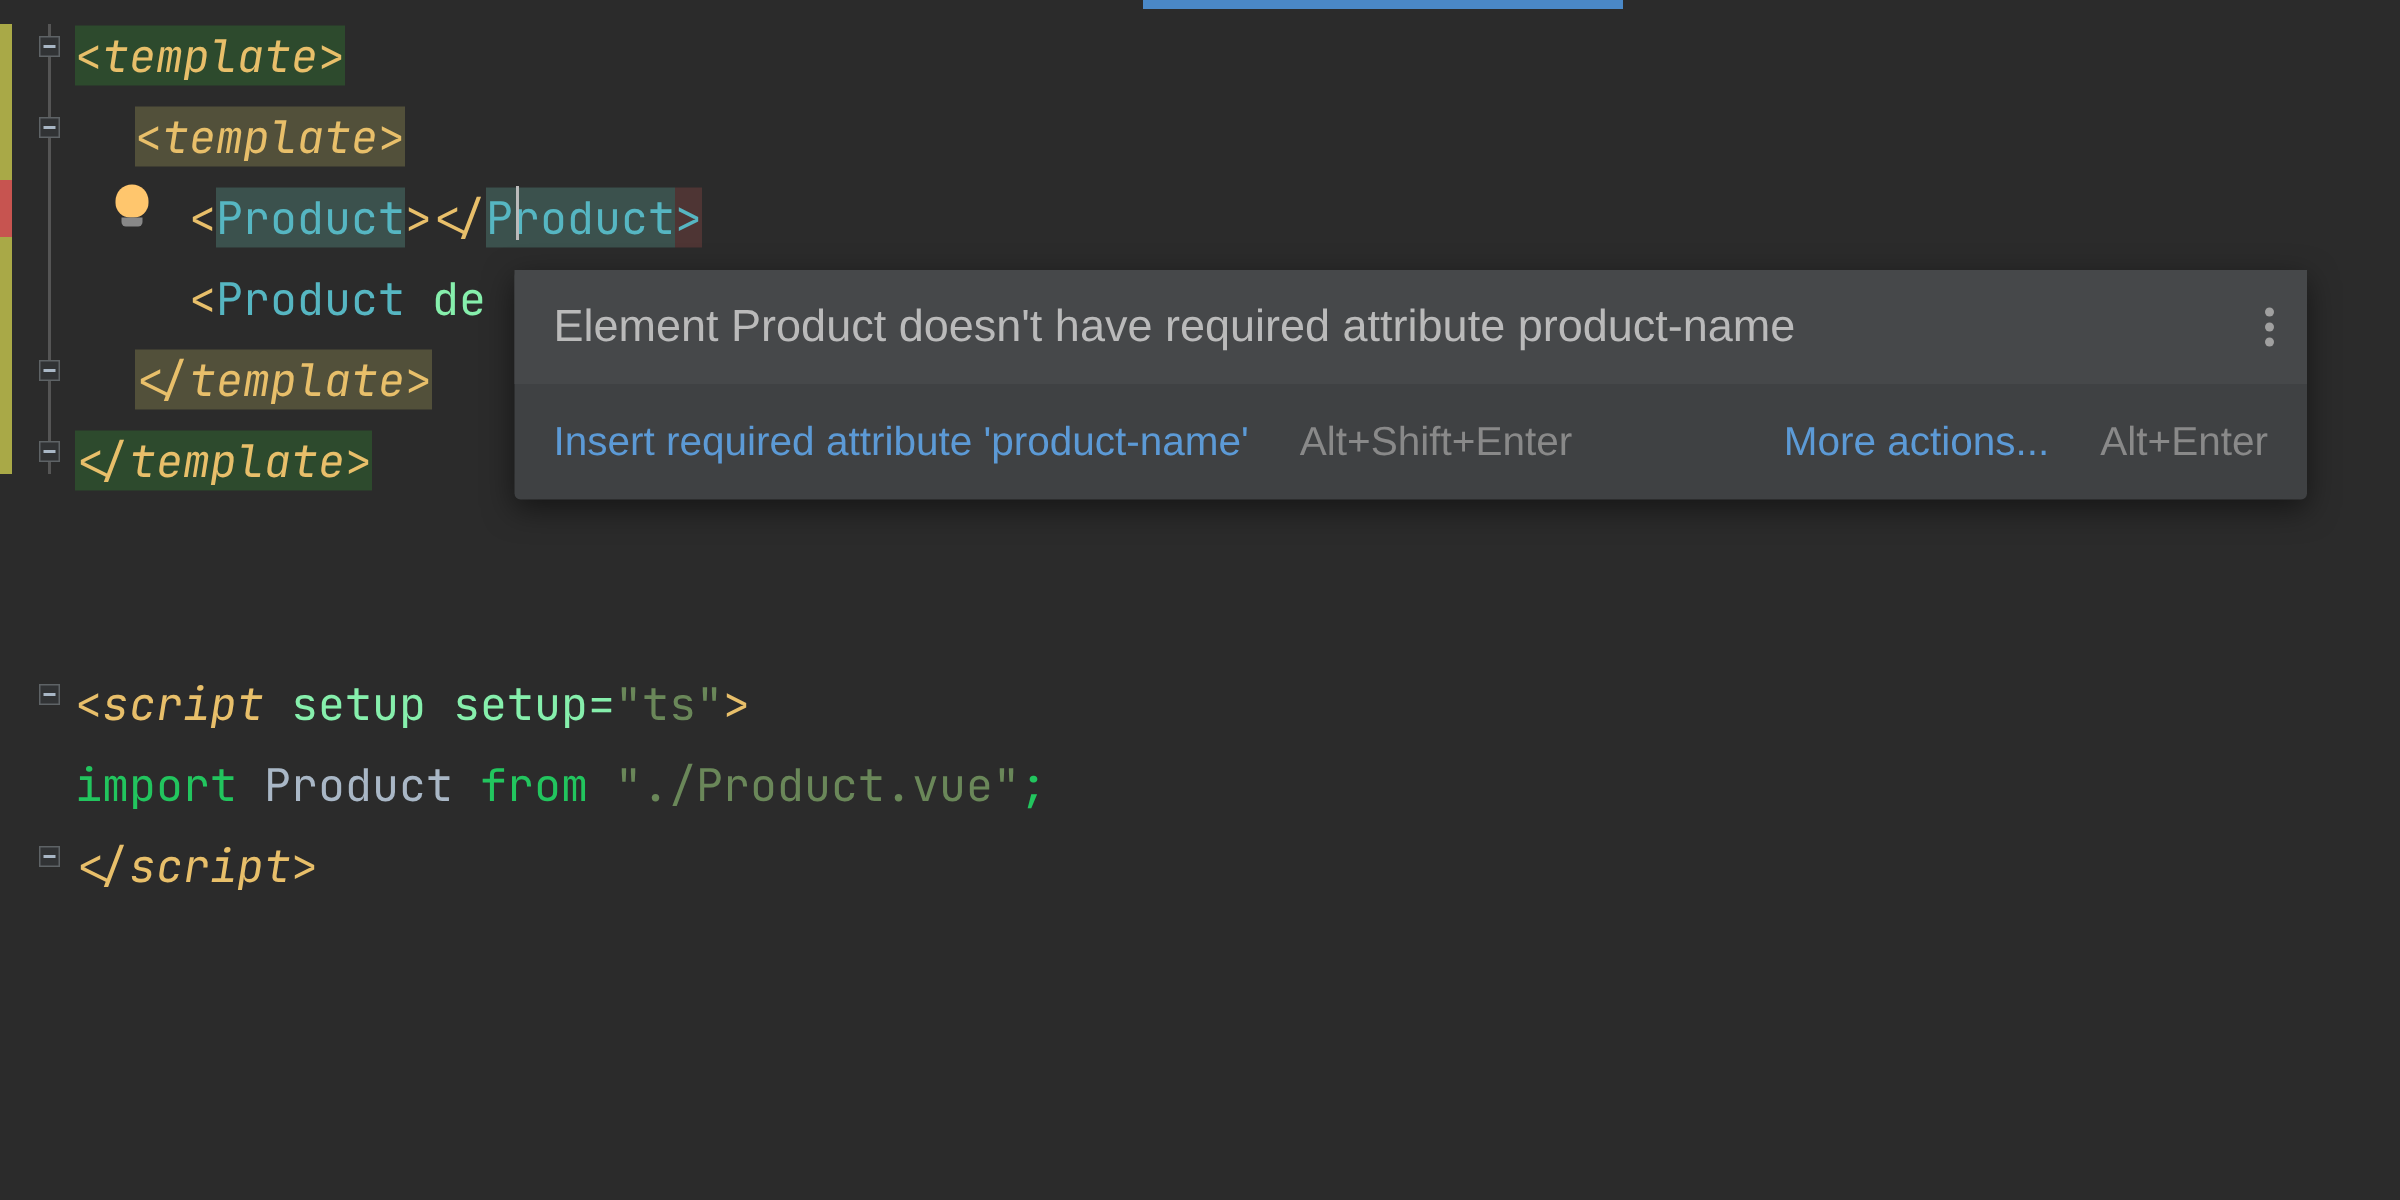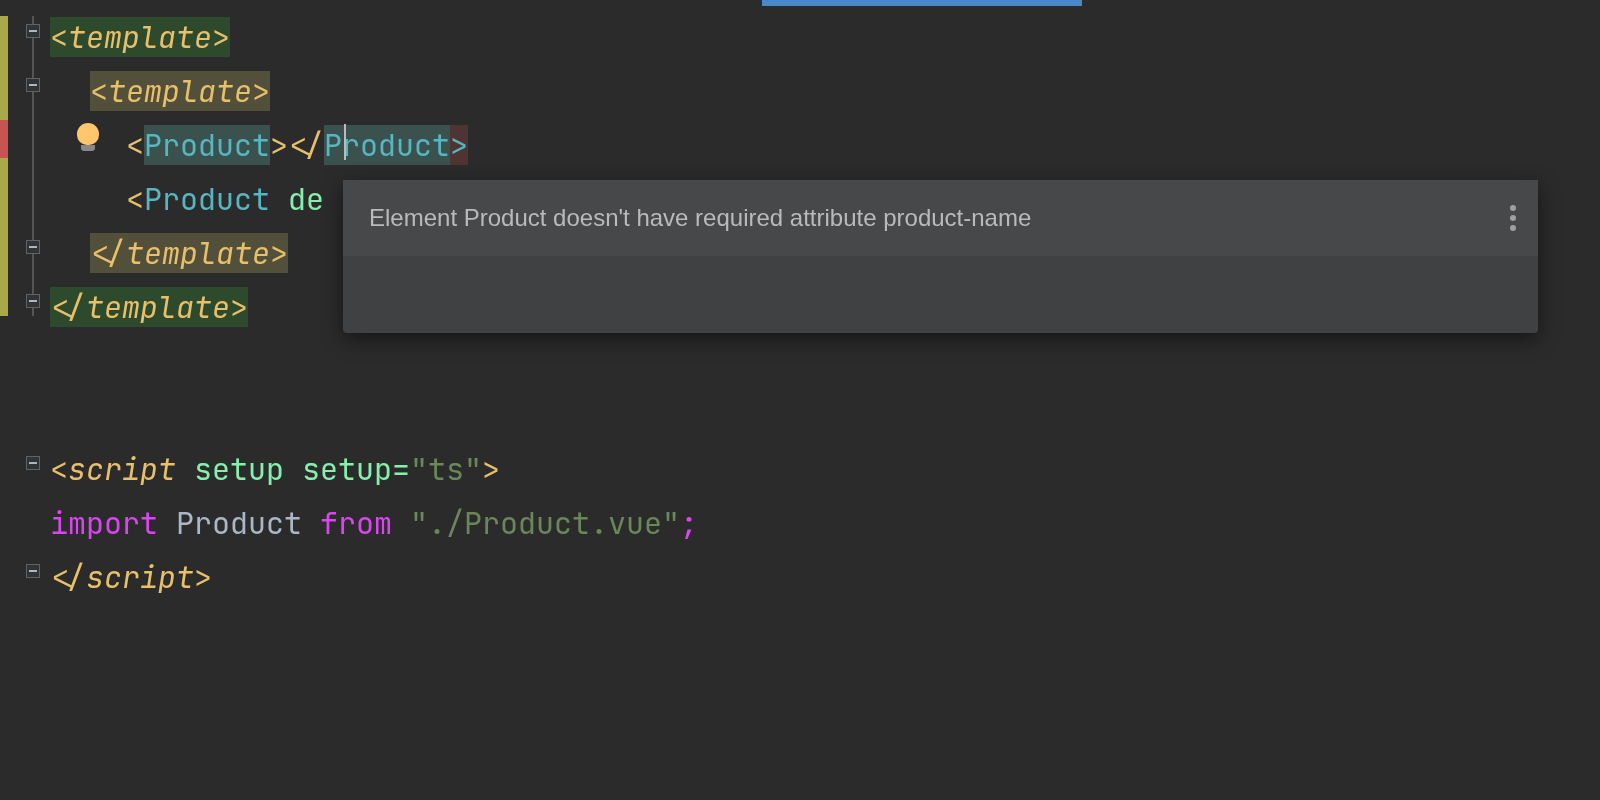--- a/index.html
+++ b/index.html
@@ -15,29 +15,29 @@
   .code-area { position:absolute; left:46px; top:0; width:1554px; height:800px; }
   .line { position:absolute; left:0; height:54px; display:flex; align-items:center; font-size:30px; white-space:pre; }
   .hl-tag-bg { background:#2d4a2d; }
   .hl-match { background:#3b514d; }
   .hl-warn { background:#52503a; }
   .punct { color:#e8bf6a; }
   .tag { color:#e8bf6a;font-style:italic; }
   .comp { color:#56b6c2; }
   .comp-warn { color:#56b6c2; background:#4e3534; }
   .attr { color:#86efac; }
-  .keyword { color:#d946ef; }
+  .keyword { color:#22c55e; }
   .ident { color:#a9b7c6; }
   .str { color:#6a8759; }
   .bulb { position:absolute; left:75px; top:123px; width:26px; height:30px; }
   .bulb-glass { width:22px; height:22px; background:#ffc66d; border-radius:50% 50% 45% 45%; margin:0 auto; }
   .bulb-base { width:14px; height:6px; background:#888; margin:0 auto; border-radius:0 0 3px 3px; }
   .cursor { position:absolute; width:2px; height:36px; background:#bbbbbb; }
   .popup { position:absolute; left:343px; top:180px; width:1195px; height:153px; background:#3f4143; box-shadow:0 6px 20px rgba(0,0,0,0.5); border-radius:4px; color:#bababa; font-family:-apple-system,"Segoe UI",sans-serif; }
-  .popup-header { position:relative; height:76px; display:flex; align-items:center; padding:16px 26px; background:#46484a; font-size:24px; }
+  .popup-header { position:relative; height:76px; display:flex; align-items:center; padding:16px 26px; background:#46484a; font-size:30px; }
   .popup-msg { color:#bababa; }
   .popup-more-icon { position:absolute; right:22px; top:50%; transform:translateY(-50%); width:6px; height:26px; display:flex; flex-direction:column; justify-content:space-between; cursor:pointer; }
   .popup-more-icon span { width:6px; height:6px; background:#a0a0a0; border-radius:50%; }
   .popup-actions { height:77px; display:flex; align-items:center; padding:0 26px; font-size:27px; gap:34px; }
   .action-link { color:#5c9ad6; cursor:pointer; }
   .shortcut { color:#898989; }
   .spacer { flex:1; }
 </style>
 </head>
 <body>
@@ -105,14 +105,21 @@
 
   <div class="popup">
     <div class="popup-header">
       <span class="popup-msg">Element Product doesn't have required attribute product-name</span>
       <div class="popup-more-icon">
         <span></span>
           <span></span>
           <span></span>
       </div>
     </div>
+    <div class="popup-actions">
+      <span class="action-link">Insert required attribute 'product-name'</span>
+      <span class="shortcut">Alt+Shift+Enter</span>
+      <span class="spacer"></span>
+      <span class="action-link">More actions...</span>
+      <span class="shortcut">Alt+Enter</span>
+    </div>
   </div>
 </div>
 
 </body></html>

